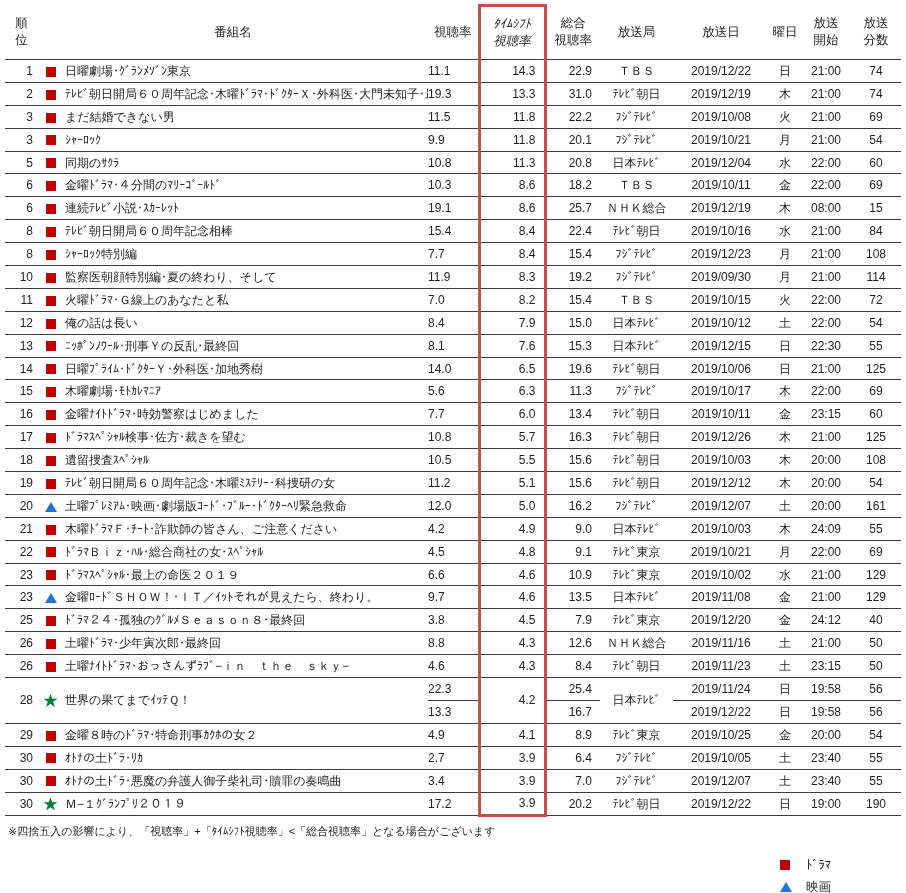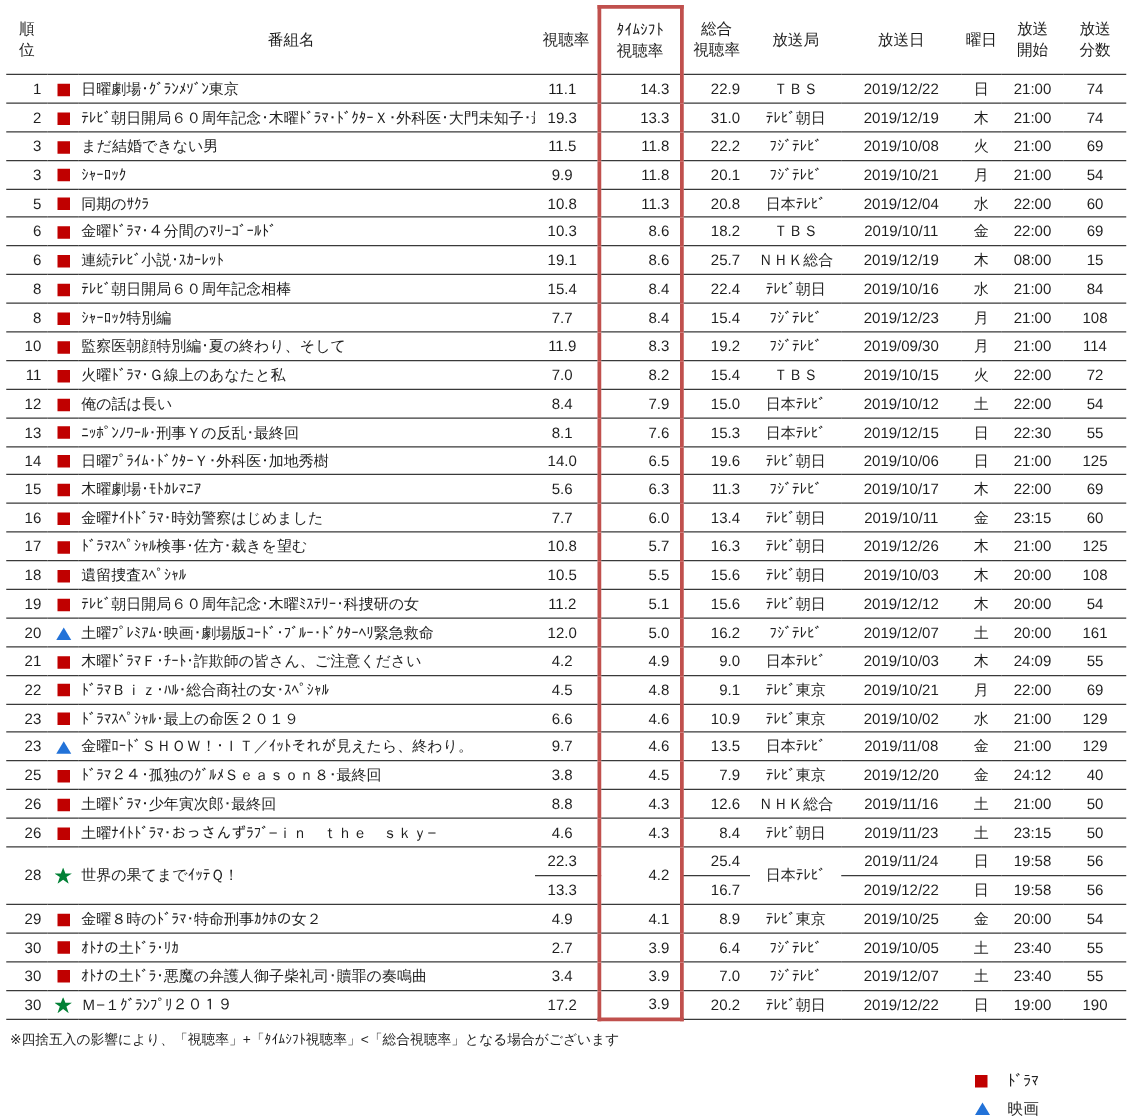--- a/index.html
+++ b/index.html
@@ -31,24 +31,24 @@
   }
   tbody td{
     height:21.9px;font-size:12px;line-height:1;vertical-align:middle;
     border-bottom:1px solid var(--c-line);padding:0;
     white-space:nowrap;overflow:hidden;
   }
   td.rank{text-align:right;padding-right:5px;}
   td.marker{text-align:center;}
   td.title{text-align:left;padding-left:2px;}
   td.title.small{font-size:12px;}
-  td.rating{text-align:center;padding-right:6px;}
+  td.rating{text-align:left;padding-right:6px;}
   td.timeshift,td.total{text-align:right;padding-right:8px;}
   td.station,td.date,td.day,td.start,td.minutes{text-align:center;}
-  th.timeshift{border-left:3px solid var(--c-box);border-right:3px solid var(--c-box);border-top:3px solid var(--c-box);}
+  th.timeshift{border-left:3px solid var(--c-box);border-right:3px solid var(--c-box);border-top:3px solid var(--c-box);font-style:italic;}
   td.timeshift{border-left:3px solid var(--c-box);border-right:3px solid var(--c-box);}
   tbody tr.lastrow td.timeshift{border-bottom:3px solid var(--c-box);}
   .mk{display:inline-block;vertical-align:middle;}
   .mk-square{width:10px;height:10px;background:var(--c-drama);}
   .mk-triangle{width:0;height:0;border-left:6px solid transparent;border-right:6px solid transparent;border-bottom:10px solid var(--c-movie);background:none;}
   .mk-star{width:14px;height:13px;background:var(--c-variety);
     clip-path:polygon(50% 0%,63% 36%,100% 36%,69% 58%,82% 100%,50% 74%,18% 100%,31% 58%,0% 36%,37% 36%);}
   .footnote{position:absolute;left:8px;top:824px;font-size:11px;}
   .legend{position:absolute;left:780px;top:854px;}
   .legend-item{display:flex;align-items:center;height:22px;}

